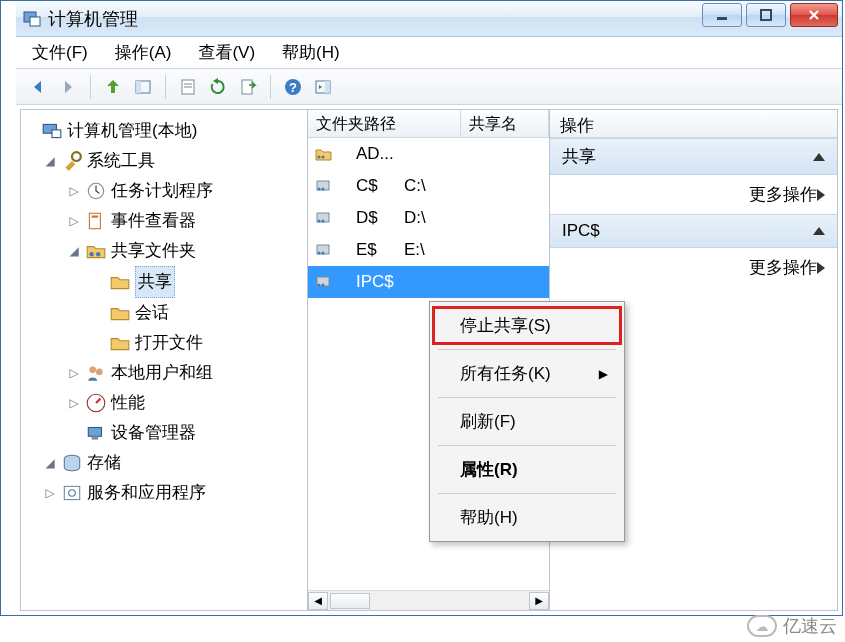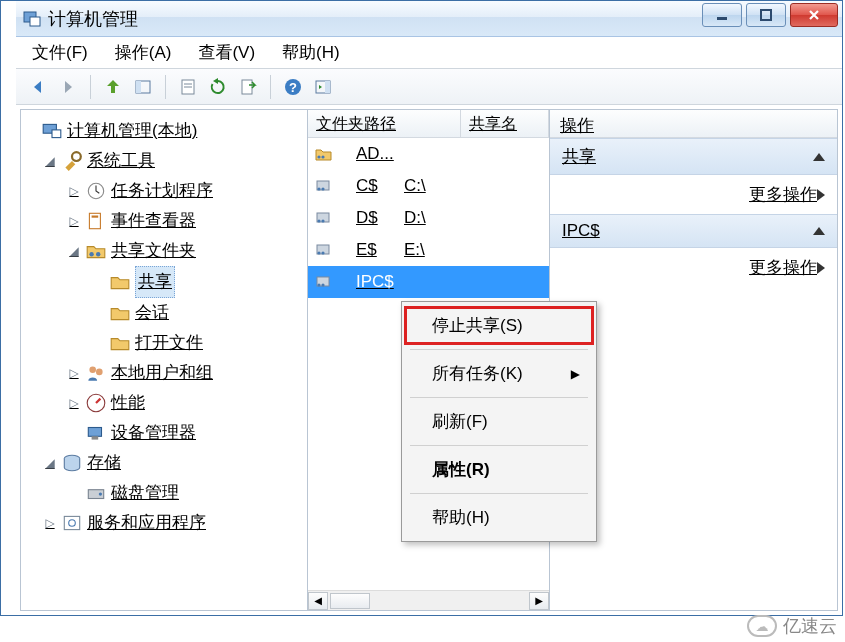--- a/index.html
+++ b/index.html
@@ -32,21 +32,21 @@
 
   .toolbar {
     height: 36px; display: flex; align-items: center; gap: 2px; padding-left: 8px;
     background: linear-gradient(to bottom, #fbfcfe, #eef2f6);
     border-bottom: 1px solid #cfd6dd;
   }
   .tb-btn { width:28px; height:28px; display:flex; align-items:center; justify-content:center; border:1px solid transparent; border-radius:2px;}
   .tb-btn svg { width:20px; height:20px; }
   .tb-sep { width:1px; height:24px; background:#c8d0d8; margin:0 6px; }
 
-  .body-area { display: flex; height: calc(100% - 36px - 32px - 36px); padding:4px; gap:0;text-decoration:underline; }
+  .body-area { display: flex; height: calc(100% - 36px - 32px - 36px); padding:4px; gap:0; }
 
   .tree-pane { width:288px; border:1px solid #b9c5d3; overflow:auto; background:#fff; }
   .list-pane { width:242px; border:1px solid #b9c5d3; border-left:none; background:#fff; position:relative; }
   .actions-pane { flex:1; border:1px solid #b9c5d3; border-left:none; background:#fff; }
 
   .tree { padding:6px 2px; font-size:17px; line-height:30px; }
   .tree-row { display:flex; align-items:center; gap:4px; white-space:nowrap; }
   .tree-row .exp { width:14px; display:inline-block; text-align:center; color:#6b7785; font-size:12px;}
   .tree-row .ico { width:22px; height:20px; display:inline-flex; align-items:center; justify-content:center;}
   .tree-row.sel .label { background:#d6e8f8; border:1px dotted #7aa5d6; padding:0 2px;}
@@ -66,21 +66,21 @@
   .hscroll .arr{width:20px;height:18px;border:1px solid #c0c6cc;background:linear-gradient(#fdfdfd,#e8ecf0);display:flex;align-items:center;justify-content:center;font-size:10px;}
   .hscroll .thumb{width:40px;height:16px;margin-left:2px;border:1px solid #c0c6cc;background:linear-gradient(#fdfdfd,#e8ecf0);}
 
   .actions-header { height:28px; border-bottom:1px solid #d3d9e0; background:linear-gradient(#fdfefe,#ecf1f6); padding:4px 10px; font-size:17px;}
   .act-section-hdr { background:linear-gradient(to bottom,#e9f1fa,#d5e4f4); border-top:1px solid #c5d4e6; border-bottom:1px solid #c5d4e6; padding:6px 12px; font-size:17px; display:flex; justify-content:space-between; align-items:center;}
   .act-item { padding:8px 12px 8px 44px; font-size:17px; display:flex; justify-content:flex-end; align-items:center;}
   .tri-up { width:0;height:0;border-left:6px solid transparent;border-right:6px solid transparent;border-bottom:8px solid #333;}
   .tri-right{width:0;height:0;border-top:6px solid transparent;border-bottom:6px solid transparent;border-left:8px solid #333;}
 
   .context-menu {
-    position:absolute; left:400px; top:300px; width:196px;
+    position:absolute; left:428px; top:300px; width:196px;
     background:#f4f4f4; border:1px solid #9a9a9a; box-shadow:3px 3px 6px rgba(0,0,0,0.25);
     padding:4px 2px; font-size:17px;
   }
   .cm-item { padding:8px 14px 8px 28px; display:flex; justify-content:space-between; align-items:center; }
   .cm-item.highlight { outline:3px solid #d22; outline-offset:-3px; }
   .cm-sep { height:1px; background:#d0d0d0; margin:4px 6px; }
   .cm-arrow{font-size:12px;}
   .bold{font-weight:bold;text-align:right;}
 
   .watermark { position:absolute; right:8px; bottom:4px; display:flex; align-items:center; gap:6px; font-size:18px; color:#888;}
@@ -312,30 +312,20 @@
             <span class="exp">◢</span>
             <span class="ico">
               <svg viewBox="0 0 20 20">
                 <ellipse cx="10" cy="6" rx="7" ry="3" fill="#bcd4ec" stroke="#5a7aa0"></ellipse>
                 <path d="M3 6 L3 14 A7 3 0 0 0 17 14 L17 6" fill="#bcd4ec" stroke="#5a7aa0"></path>
               </svg>
             </span>
             <span class="label">存储</span>
           </div>
 
-        <div class="tree-row indent2">
-            <span class="exp"></span>
-            <span class="ico">
-              <svg viewBox="0 0 20 20">
-                <rect x="3" y="7" width="14" height="8" fill="#cacfd5" stroke="#7a8490"></rect>
-                <circle cx="14" cy="11" r="1.5" fill="#4a7ab0"></circle>
-              </svg>
-            </span>
-            <span class="label">磁盘管理</span>
-          </div>
 
         <div class="tree-row indent1">
             <span class="exp">▷</span>
             <span class="ico">
               <svg viewBox="0 0 20 20">
                 <rect x="3" y="4" width="14" height="12" fill="#fff" stroke="#7a8a9a"></rect>
                 <circle cx="10" cy="10" r="3" fill="none" stroke="#4a7ab0"></circle>
               </svg>
             </span>
             <span class="label">服务和应用程序</span>

